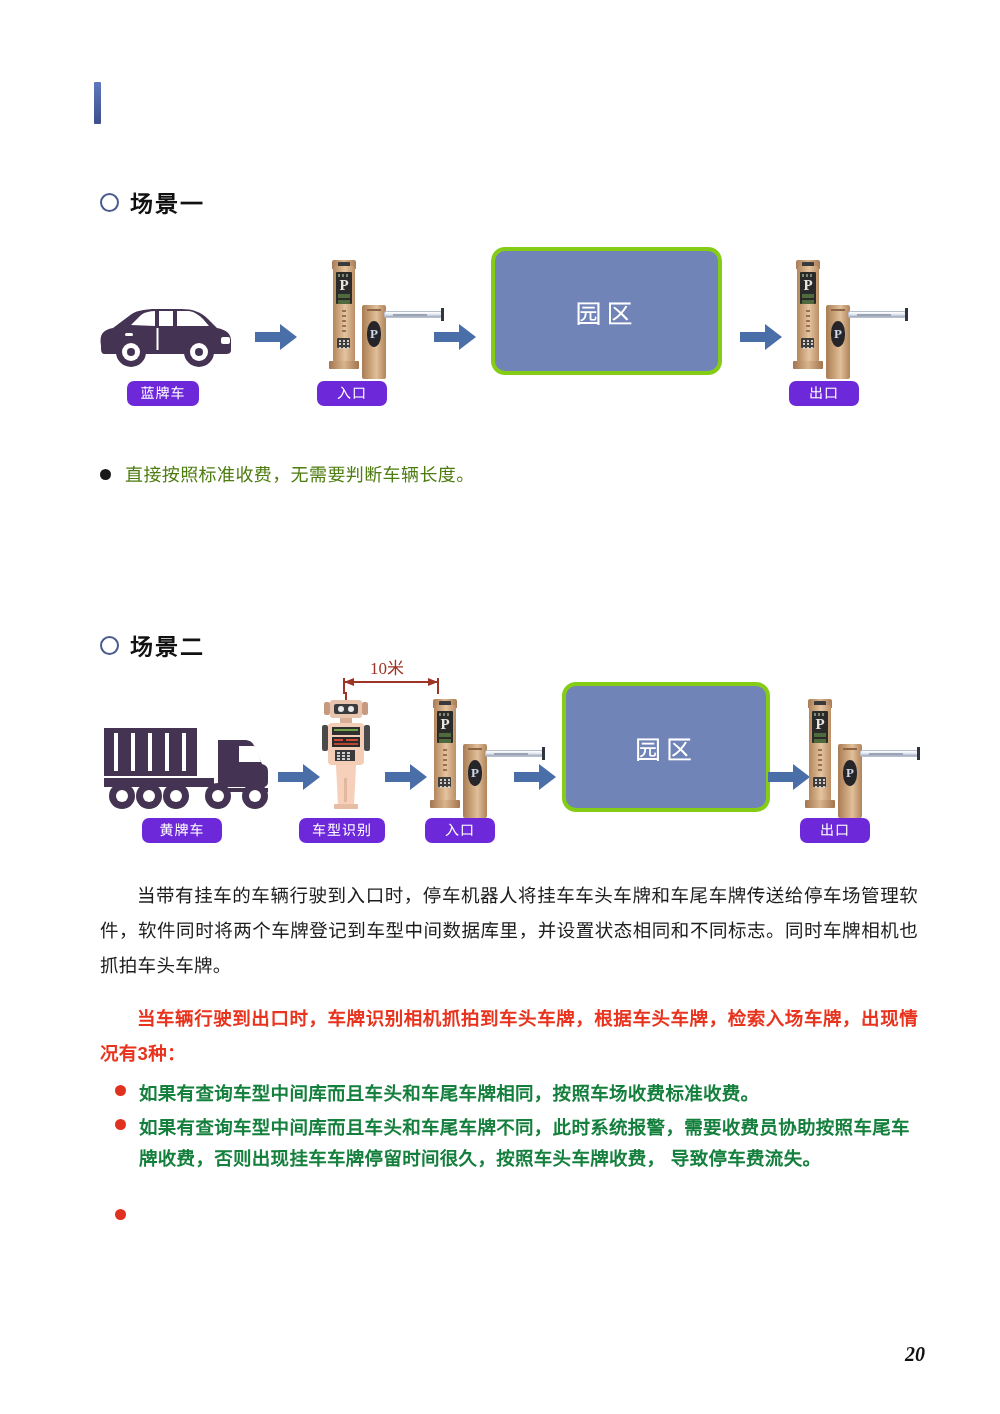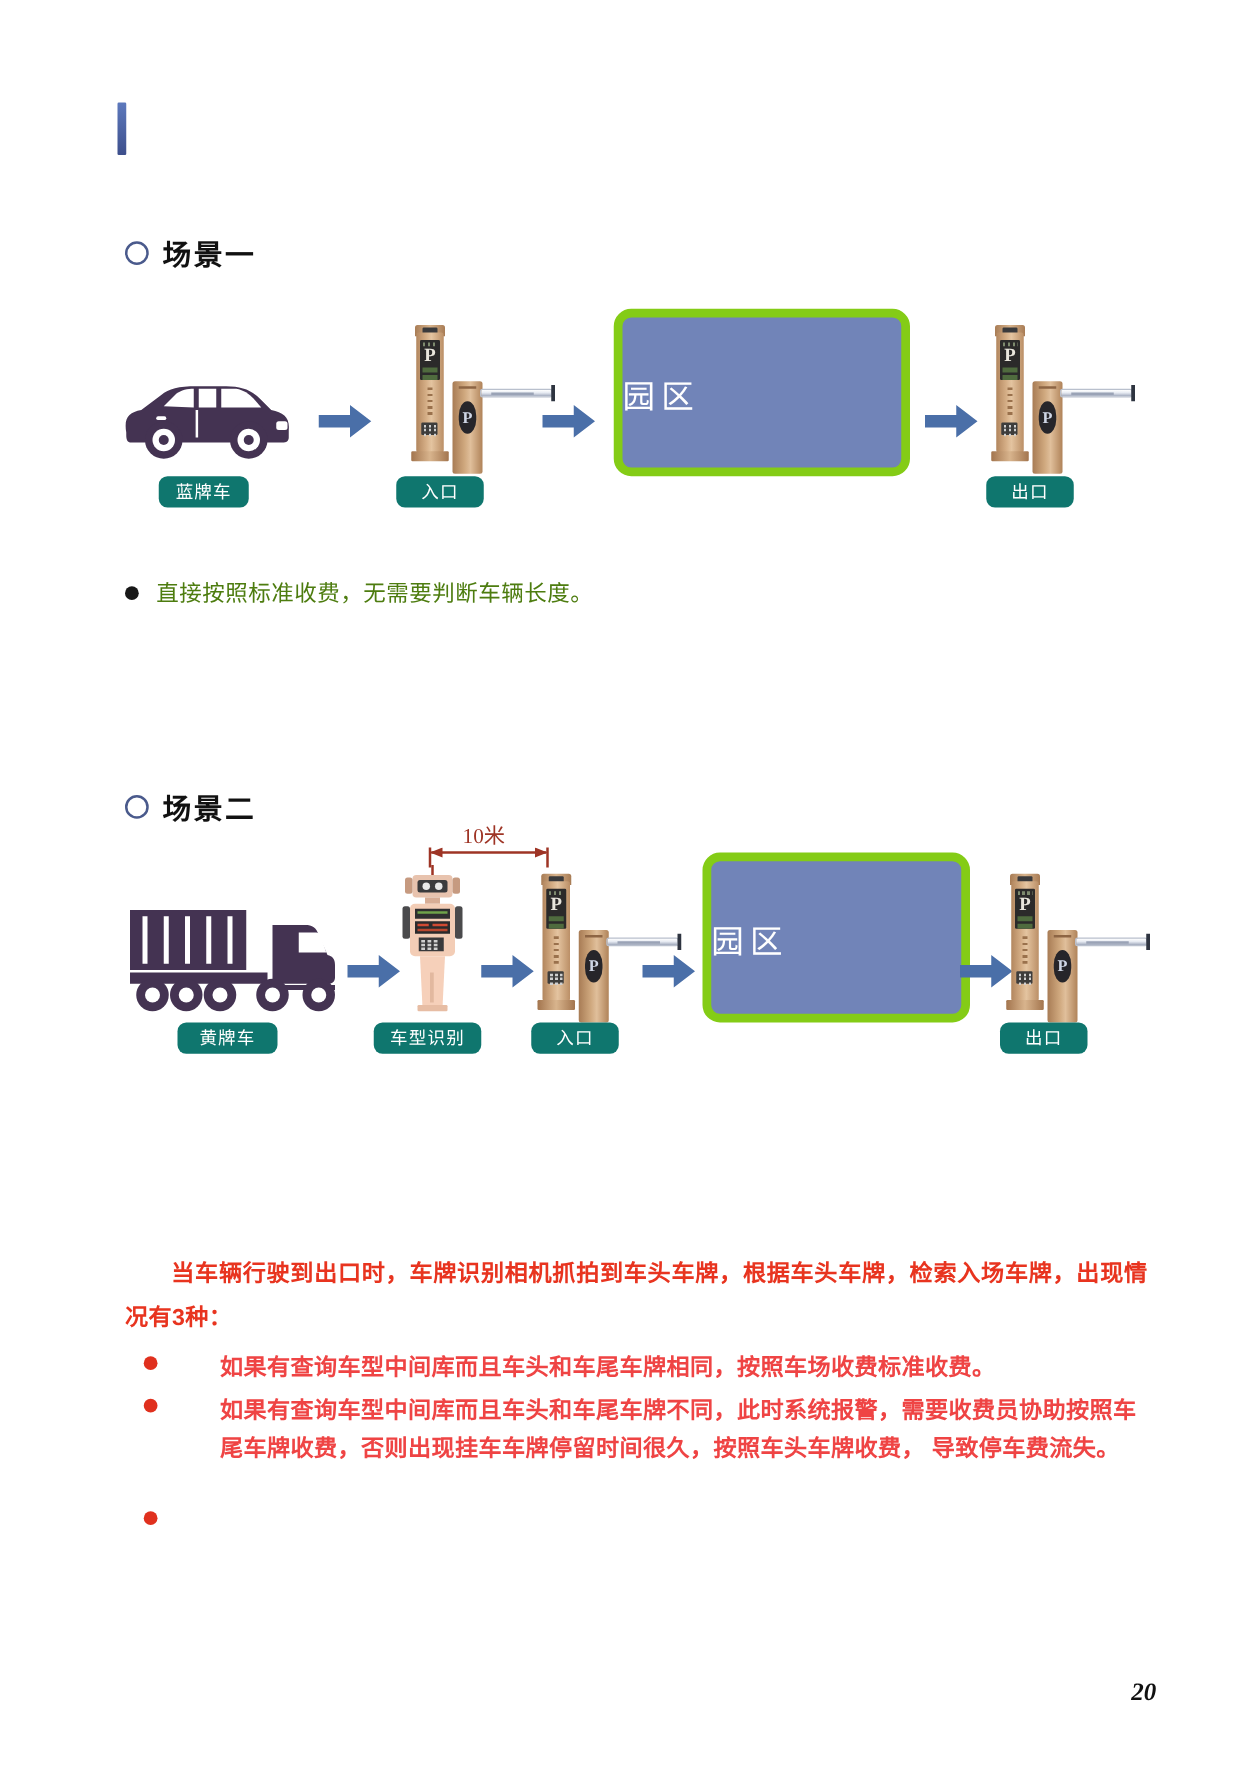--- a/index.html
+++ b/index.html
@@ -71,42 +71,43 @@
   
   .arrow {
     position: absolute;
     width: 44px;
     height: 30px;
   }
 
   
   .pill {
     position: absolute;
-    background: #0f766e;
+    background: #6d28d9;
     color: #ffffff;
     border-radius: 7px;
     font-size: 14px;
     letter-spacing: 1px;
     text-align: center;
     line-height: 25px;
     height: 25px;
     white-space: nowrap;
     box-sizing: border-box;
     padding: 0 10px;
   }
 
   
   .campus {
     position: absolute;
     background: #7184b8;
-    border: 7px solid #84cc16;
+    border: 4px solid #84cc16;
     border-radius: 14px;
     color: #ffffff;
     display: flex;
     align-items: center;
+    justify-content: center;
     font-size: 26px;
     letter-spacing: 5px;
   }
 
   
   .kiosk { position: absolute; }
   .kiosk .pillar-body {
     position: absolute;
     left: 6px; top: 8px;
     width: 22px; height: 96px;
@@ -298,24 +299,23 @@
   }
   .red-item {
     position: absolute;
     display: flex;
     align-items: flex-start;
     gap: 13px;
   }
   .red-text {
     font-size: 18.5px;
     line-height: 31px;
-    color: #ef4444;
+    color: #15803d;
     font-weight: 700;
     letter-spacing: 0.3px;
-    margin-left: 37px;
   }
 
   .page-number {
     position: absolute;
     right: 75px;
     bottom: 48px;
     font-size: 20px;
     font-weight: 700;
     font-style: italic;
     color: #111111;
@@ -594,20 +594,21 @@
     <div class="gate" style="left:838px; top:744px;">
       <div class="cabinet"></div>
       <div class="cab-top"></div>
       <div class="oval">P</div>
       <div class="boom"></div>
       <div class="boom-end"></div>
     </div>
     <div class="pill" style="left:800px; top:818px; width:70px;">出口</div>
   </div>
 
+  <div class="para" style="left:100px; top:878px; width:818px;">当带有挂车的车辆行驶到入口时，停车机器人将挂车车头车牌和车尾车牌传送给停车场管理软件，软件同时将两个车牌登记到车型中间数据库里，并设置状态相同和不同标志。同时车牌相机也抓拍车头车牌。</div>
 
   <div class="para-red" style="left:100px; top:1001px; width:818px;">当车辆行驶到出口时，车牌识别相机抓拍到车头车牌，根据车头车牌，检索入场车牌，出现情况有3种：</div>
 
   <div class="red-item" style="left:115px; top:1078px; width:800px;">
     <div class="dot-red"></div>
     <div class="red-text">如果有查询车型中间库而且车头和车尾车牌相同，按照车场收费标准收费。</div>
   </div>
 
   <div class="red-item" style="left:115px; top:1112px; width:800px;">
     <div class="dot-red"></div>

